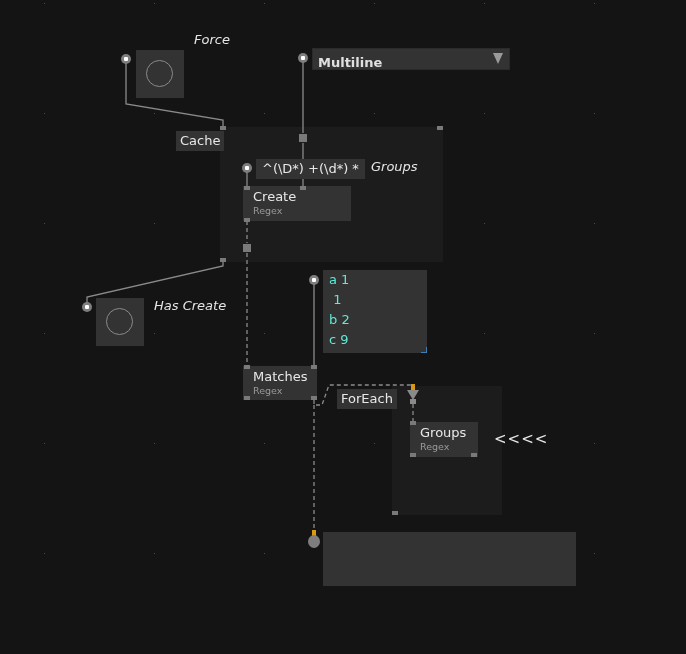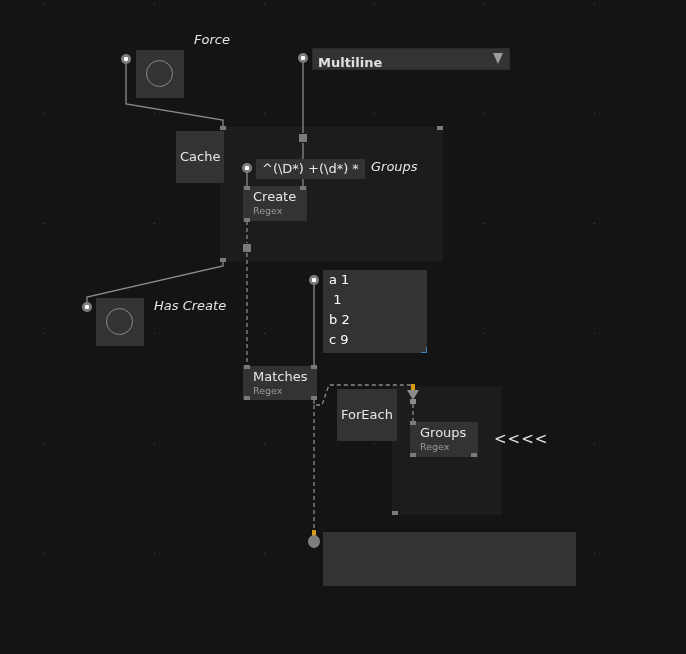--- a/index.html
+++ b/index.html
@@ -13,24 +13,24 @@
     .region { position:absolute; background:#1c1c1c; }
     .pin { position:absolute; width:6px; height:4px; background:#7a7a7a; }
     .iobox { position:absolute; background:#333333; }
     .iobox-circle { position:absolute; border:1.5px solid #8a8a8a; border-radius:50%; }
     .iodot { position:absolute; width:10px; height:10px; border-radius:50%; background:#7e7e7e; }
     .iodot::after { content:""; position:absolute; left:3px; top:3px; width:4px; height:4px; background:#fff; border-radius:1px; }
     .label-it { position:absolute; font-style:italic; font-size:13px; color:#e6e6e6; white-space:nowrap; }
     .node { position:absolute; background:#333333; }
     .node .title { position:absolute; left:10px; top:3px; font-size:13px; color:#e8e8e8; white-space:nowrap; }
     .node .sub { position:absolute; left:10px; top:19px; font-size:9.5px; color:#9a9a9a; white-space:nowrap; }
-    .tag { position:absolute; background:#333333; font-size:13px; color:#e8e8e8; padding:16px 4px; line-height:20px; height:20px; white-space:nowrap; }
+    .tag { position:absolute; background:#333333; font-size:13px; color:#e8e8e8; padding:0 4px; line-height:20px; height:20px; white-space:nowrap; }
     .dropdown { position:absolute; background:#333333; border:1px solid #2a2a2a; font-size:13px; font-weight:bold; color:#e0e0e0; }
     .dropdown .arrow { position:absolute; right:6px; top:4px; width:0; height:0; border-left:5px solid transparent; border-right:5px solid transparent; border-top:11px solid #9a9a9a; }
-    .textarea { position:absolute; background:#333333; font-size:13px; color:#ffffff; }
+    .textarea { position:absolute; background:#333333; font-size:13px; color:#5eead4; }
     .textarea .line { position:absolute; left:6px; white-space:pre; }
     .resize { position:absolute; right:0; bottom:0; width:5px; height:5px; border-right:1.5px solid #3e7fb8; border-bottom:1.5px solid #3e7fb8; }
   </style>
 </head>
 <body>
 
 <div>
   <div class="gdot" style="left:44px;top:3px"></div>
     <div class="gdot" style="left:154px;top:3px"></div>
     <div class="gdot" style="left:264px;top:3px"></div>
@@ -108,21 +108,21 @@
 <div class="pin" style="left:220px;top:126px;"></div>
 <div class="pin" style="left:437px;top:126px;"></div>
 <div class="pin" style="left:220px;top:258px;"></div>
 <div class="abs" style="left:299px;top:134px;width:8px;height:8px;background:#7a7a7a;"></div>
 <div class="abs" style="left:243px;top:244px;width:8px;height:8px;background:#7a7a7a;"></div>
 
 <div class="iodot" style="left:242px;top:163px;"></div>
 <div class="tag" style="left:256px;top:159px;height:20px;padding:0 6px;">^(\D*) +(\d*) *</div>
 <div class="label-it" style="left:371px;top:159px;">Groups</div>
 
-<div class="node" style="left:243px;top:186px;width:64px;height:35px;">
+<div class="node" style="left:243px;top:186px;width:64px;height:35px;padding-left:44px;">
   <span class="title">Create</span>
   <span class="sub">Regex</span>
 </div>
 <div class="pin" style="left:244px;top:186px;"></div>
 <div class="pin" style="left:300px;top:186px;"></div>
 <div class="pin" style="left:244px;top:218px;"></div>
 
 <div class="iodot" style="left:82px;top:302px;"></div>
 <div class="iobox" style="left:96px;top:298px;width:48px;height:48px;">
   <div class="iobox-circle" style="left:10px;top:10px;width:25px;height:25px;"></div>

